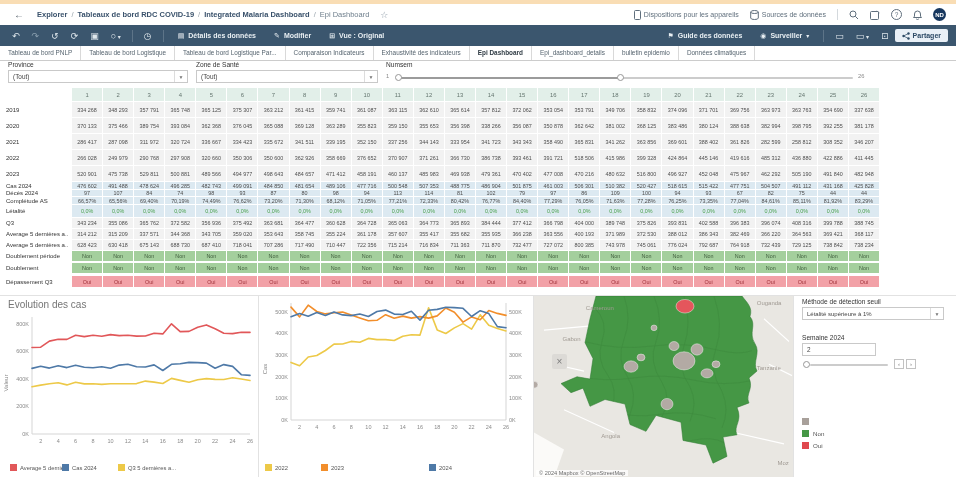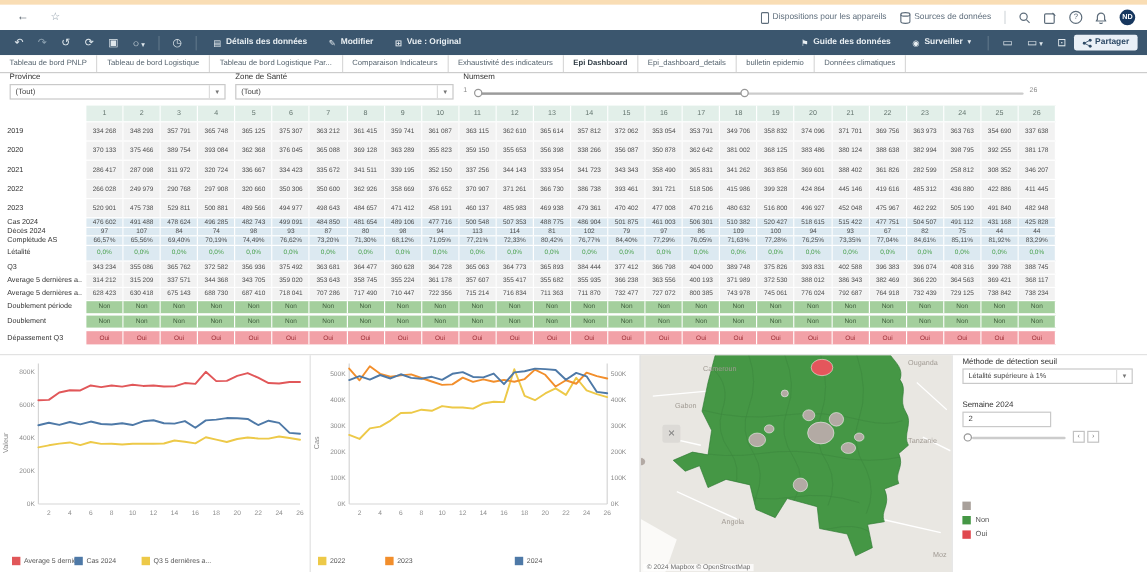--- a/index.html
+++ b/index.html
@@ -79,20 +79,21 @@
   svg text{font-family:"Liberation Sans","DejaVu Sans",sans-serif}
 </style>
 </head>
 <body>
 
 <div id="app">
   <div id="banner"></div>
 
   <div id="bcbar">
     <span id="backarrow">←</span>
+    <span id="crumbs"><span class="crumb">Explorer</span><span class="csep">/</span><span class="crumb">Tableaux de bord RDC COVID-19</span><span class="csep">/</span><span class="crumb">Integrated Malaria Dashboard</span><span class="csep">/</span><span class="crumb last">Epi Dashboard</span></span>
     <span id="star">☆</span>
     <div id="bcright">
       <span class="bcbtn">
         <svg width="7" height="10" viewBox="0 0 7 10">
             <rect x="0.5" y="0.5" width="6" height="9" rx="1" fill="none" stroke="#5f6e7c"></rect>
           </svg>
         <span>Dispositions pour les appareils</span>
       </span>
       <span class="bcbtn">
         <svg width="9" height="10" viewBox="0 0 9 10">
@@ -663,20 +664,21 @@
         <div class="c">Oui</div>
         <div class="c">Oui</div>
         <div class="c">Oui</div>
         <div class="c">Oui</div>
       </div>
     </div>
 
   <div id="bottom">
 
     <div class="panel" id="p1">
+      <div class="ctitle">Evolution des cas</div>
       <div style="position:relative">
         <div class="ylab">Valeur</div>
         <svg id="chart1svg" width="252" height="138" style="margin-left:4px">
             <text x="25" y="126" text-anchor="end" font-size="5.5" fill="#8a8a8a">0K</text>
             <text x="25" y="98.47058823529412" text-anchor="end" font-size="5.5" fill="#8a8a8a">200K</text>
             <text x="25" y="70.94117647058823" text-anchor="end" font-size="5.5" fill="#8a8a8a">400K</text>
             <text x="25" y="43.41176470588235" text-anchor="end" font-size="5.5" fill="#8a8a8a">600K</text>
             <text x="25" y="15.882352941176478" text-anchor="end" font-size="5.5" fill="#8a8a8a">800K</text>
             <line x1="28" y1="124" x2="246" y2="124" stroke="#d5d5d5"></line>
             <line x1="28" y1="7" x2="28" y2="124" stroke="#d5d5d5"></line>

